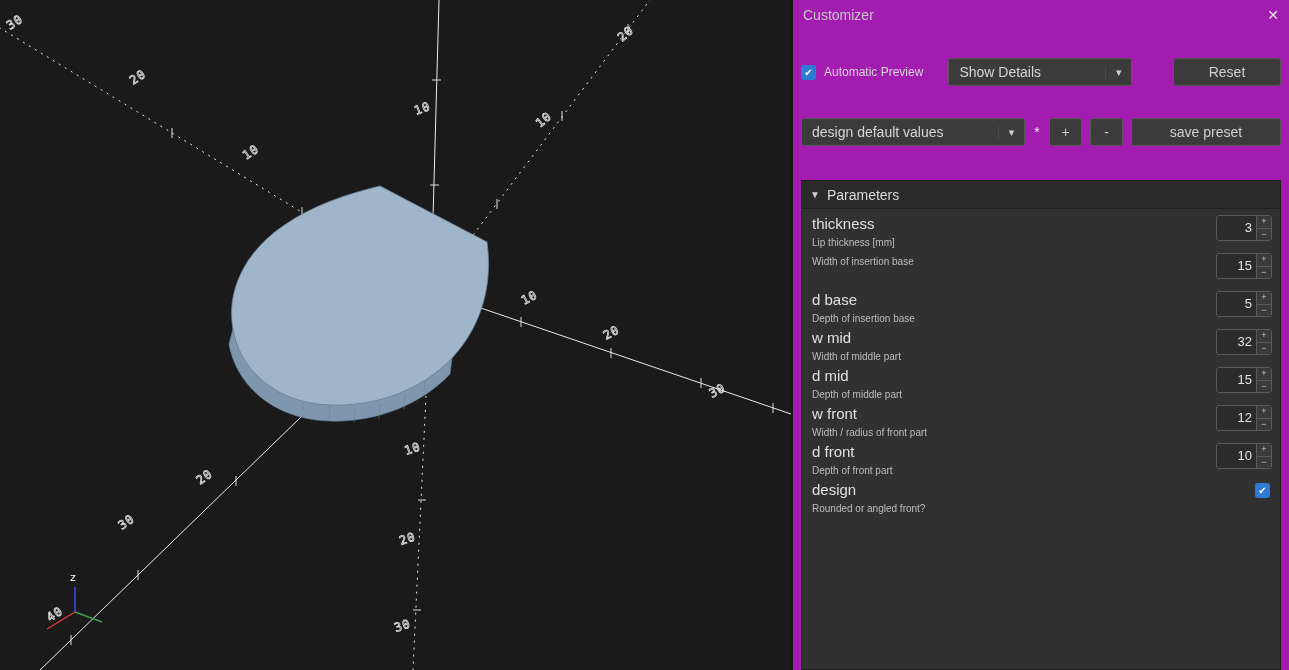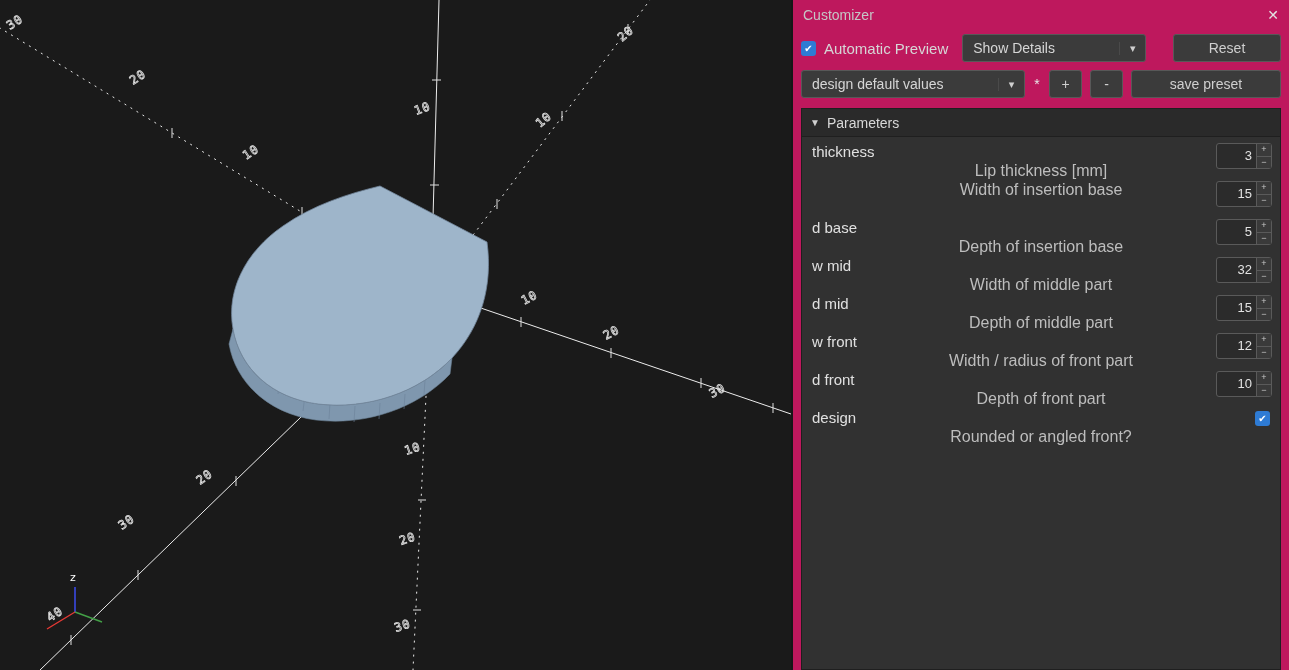--- a/index.html
+++ b/index.html
@@ -6,51 +6,51 @@
   html,body { width:1289px; height:670px; overflow:hidden; background:#111; }
   .app { width:1289px; height:670px; display:flex; font-family:"Liberation Sans",sans-serif; }
 
   
   .viewport { width:791px; height:670px; position:relative; background:#1a1a1a; flex:none; }
   .viewport svg { display:block; }
   .tick { font-family:"DejaVu Sans Mono",monospace; font-size:12px; fill:none; stroke:#e8e8e8; stroke-width:0.75; letter-spacing:1px; }
   .zlab { font-family:"DejaVu Sans",sans-serif; font-size:11px; fill:#ffffff; }
 
   
-  .panel { width:498px; height:670px; background:#be185d; border-left:2px solid #161616;
-           display:flex; flex-direction:column; color:#d4d4d4; font-size:13px; }
+  .panel { width:498px; height:670px; background:#a21caf; border-left:2px solid #161616;
+           display:flex; flex-direction:column; color:#d4d4d4; font-size:13px;gap:24px; }
   .titlebar { height:30px; flex:none; display:flex; align-items:center; justify-content:space-between; padding:0 10px; }
   .title { font-size:14px; color:#c6c6c6; }
   .close { font-size:14px; color:#e2e2e2; cursor:default; }
 
   .row { display:flex; align-items:center; padding:4px 8px; gap:8px; flex:none; }
   .checkbox { width:15px; height:15px; border-radius:3px; background:#2e7bd4; display:inline-flex;
               align-items:center; justify-content:center; color:#fff; font-size:10px; flex:none; }
-  .cblabel { font-size:15px; color:#d6d6d6; }
+  .cblabel { font-size:12px; color:#d6d6d6; }
   .combo { height:28px; background:#3b3b3b; border:1px solid #585858; border-radius:3px; display:flex;
            align-items:center; padding-left:10px; color:#d6d6d6; font-size:14px; }
   .combo .arrow { width:26px; text-align:center; color:#cfcfcf; font-size:11px; border-left:1px solid #4a4a4a; }
-  .details-combo { width:184px; margin-left:6px; }
+  .details-combo { width:184px; margin-left:17px; }
   .btn { height:28px; background:#3b3b3b; border:1px solid #585858; border-radius:3px; color:#cfcfcf;
          font-size:14px; display:flex; align-items:center; justify-content:center; }
   .reset-btn { width:108px; margin-left:auto; }
   .preset-combo { width:224px; justify-content:space-between; }
   .star { width:8px; color:#e8e8e8; font-size:14px; text-align:center; }
   .btn-sm { width:33px; }
   .save-btn { flex:1; }
 
   .params-box { margin:6px 8px 0 8px; border:1px solid #1f1f1f; flex:1; display:flex; flex-direction:column;
                 background:#313131; min-height:0; margin-bottom:0; }
   .params-header { height:28px; flex:none; background:#2a2a2a; border-bottom:1px solid #1f1f1f; display:flex;
                    align-items:center; gap:7px; padding:0 8px; color:#d8d8d8; font-size:14px; }
   .tri { font-size:10px; color:#cfcfcf; }
   .params-list { flex:1; overflow:hidden; padding:5px 0; }
   .param { position:relative; height:38px; padding:0 10px; }
   .pname { font-weight:normal; font-size:15px; color:#e0e0e0; line-height:19px; }
-  .pdesc { font-size:16px; color:#bdbdbd; line-height:19px;text-align:center; }
+  .pdesc { font-size:10px; color:#bdbdbd; line-height:19px; }
   .spin { position:absolute; top:1px; right:8px; width:56px; height:26px; background:#2b2b2b;
           border:1px solid #5a5a5a; border-radius:3px; display:flex; }
   .spinval { flex:1; text-align:right; padding:0 4px; line-height:24px; font-size:13px; color:#e2e2e2; }
   .spinbtns { width:15px; border-left:1px solid #5a5a5a; display:flex; flex-direction:column; background:#3a3a3a; }
   .sb { flex:1; display:flex; align-items:center; justify-content:center; font-size:9px; line-height:1; color:#c8c8c8; }
   .sb + .sb { border-top:1px solid #5a5a5a; }
   .param-check { position:absolute; top:3px; right:10px; }
 </style>
 </head>
 <body>

